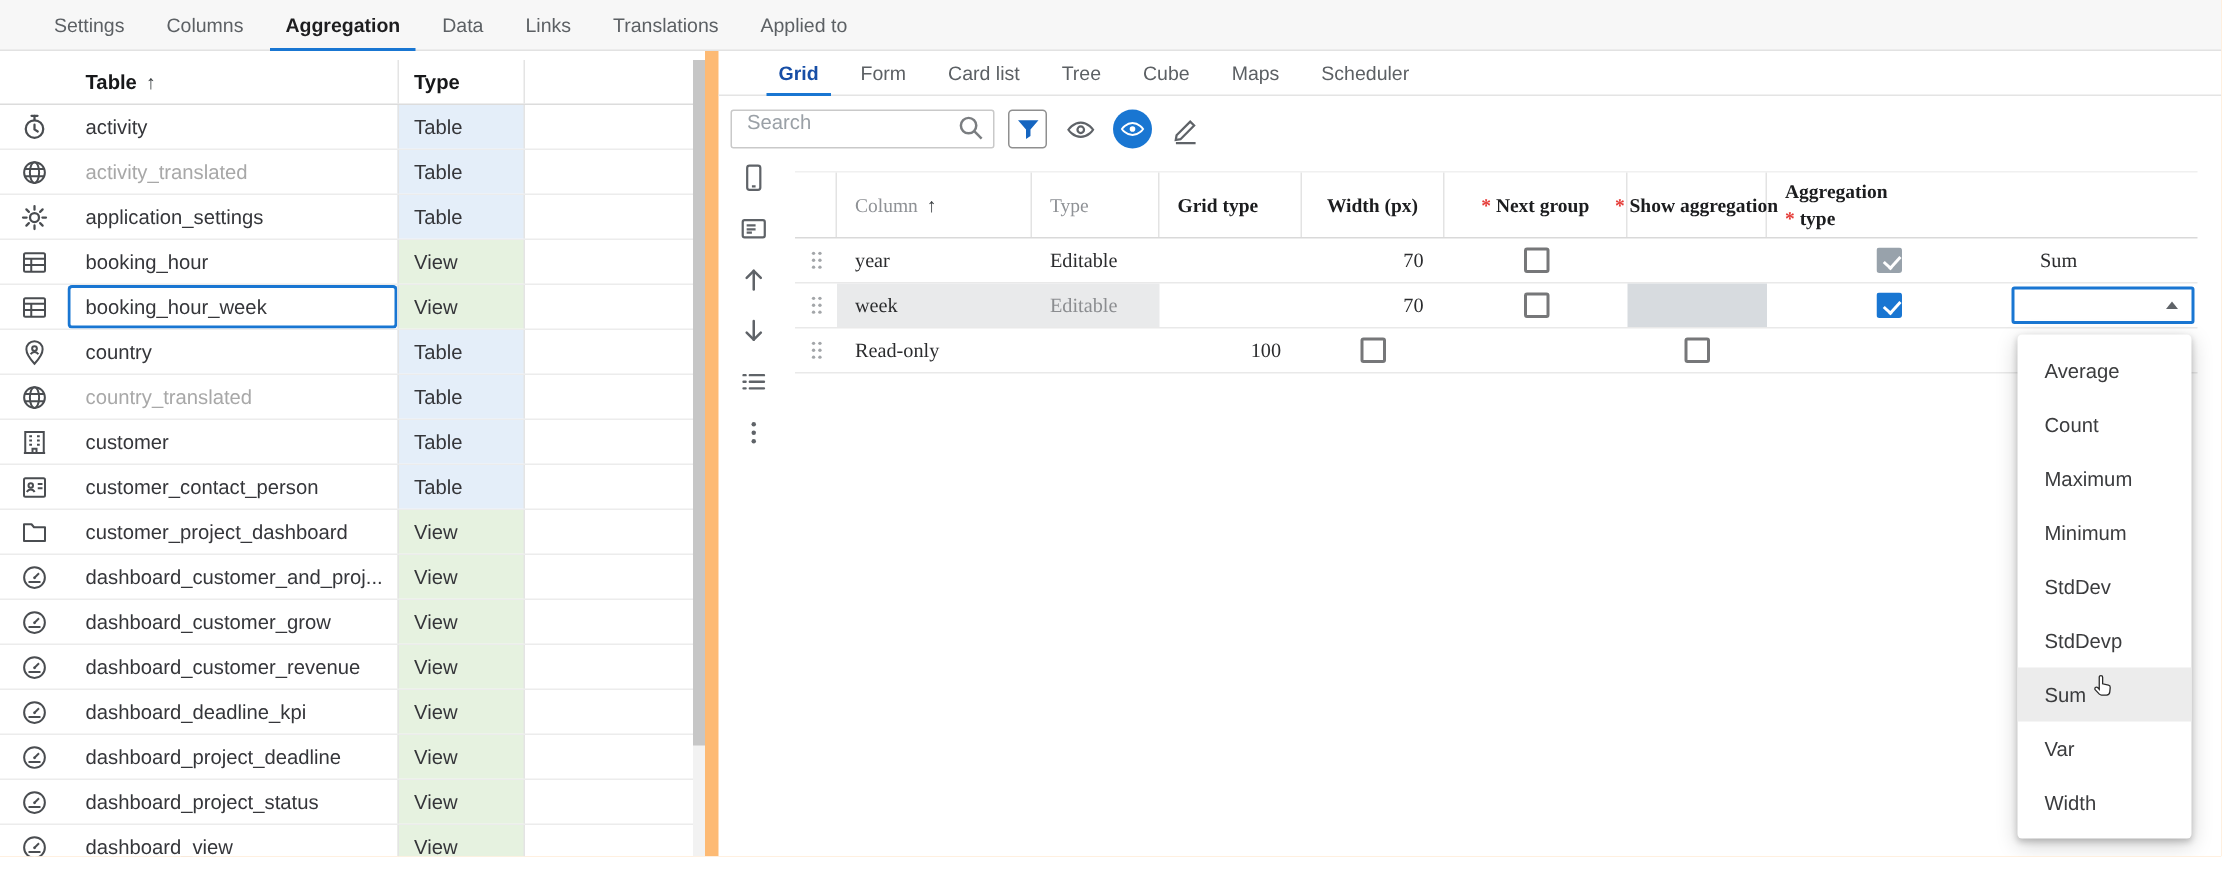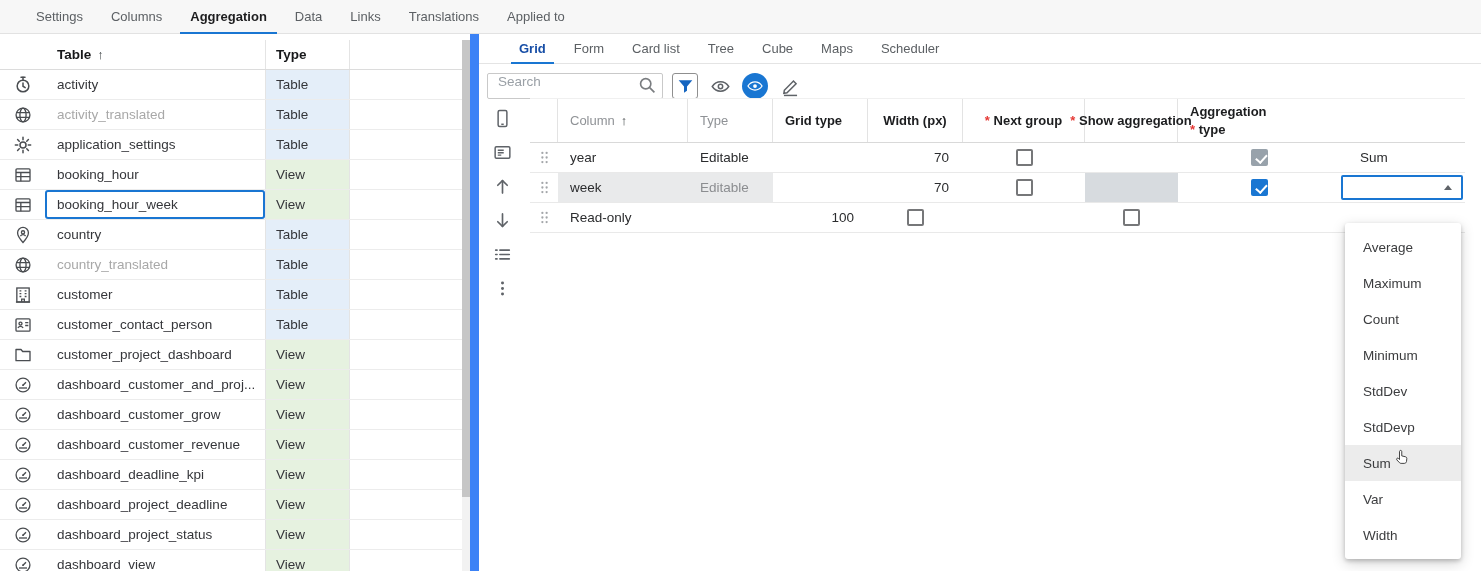--- a/index.html
+++ b/index.html
@@ -1,21 +1,21 @@
 <!DOCTYPE html>
 <html style="--accent: #1976d2; --table-bg: #e4eef9; --view-bg: #e6f2e0; --required: #e53935; --check-gray: #98a2ab; --check-blue: #1976d2;"><head>
 <meta charset="utf-8">
 <style>
   :root{
     --accent:#1976d2; --table-bg:#e4eef9; --view-bg:#e6f2e0;
     --required:#e53935; --check-gray:#98a2ab; --check-blue:#1976d2;
   }
   *{margin:0;padding:0;box-sizing:border-box;}
   body{font-family:"Liberation Sans","DejaVu Sans",sans-serif;color:#202124;background:#fff;}
-  .app{position:relative;width:1481px;height:571px;overflow:hidden;background:#3b82f6;}
+  .app{position:relative;width:1481px;height:571px;overflow:hidden;background:#fdba74;}
 
   
   .top-tabs{position:absolute;top:0;left:0;right:0;height:34px;background:#f7f7f7;border-bottom:1px solid #e2e2e2;display:flex;padding-left:22px;}
   .top-tab{position:relative;display:flex;align-items:center;padding:0 14px;font-size:13px;color:#5c6064;cursor:pointer;}
   .top-tab.active{color:#1d1d1f;font-weight:bold;}
   .top-tab.active::after{content:"";position:absolute;left:4px;right:4px;bottom:-1px;height:2px;background:var(--accent);}
 
   
   .left-panel{position:absolute;top:34px;left:0;width:470px;bottom:0;background:#fff;}
   .lp-grid{display:grid;grid-template-columns:45px 220px 85px 1fr;}
@@ -56,21 +56,21 @@
   .tb-btn svg{width:21px;height:21px;display:block;}
   .tb-btn.bordered{border:1px solid #8f8f8f;}
   .tb-btn.circle{border-radius:50%;background:var(--accent);}
   .tb-btn.circle svg{width:18px;height:18px;}
 
   .side-toolbar{position:absolute;top:72px;left:8px;width:30px;display:flex;flex-direction:column;align-items:center;gap:10px;}
   .side-btn{width:24px;height:24px;display:flex;align-items:center;justify-content:center;cursor:pointer;}
   .side-btn svg{width:21px;height:21px;display:block;}
 
   
-  .grid{position:absolute;left:51px;top:64px;width:935px;}
+  .grid{position:absolute;left:51px;top:80px;width:935px;font-family:Liberation Serif, serif;}
   .grid-cols{display:grid;grid-template-columns:28px 130px 85px 95px 95px 122px 93px 162px 125px;}
   .grid-header{height:45px;border-bottom:1px solid #d9d9d9;border-top:1px solid #f0f0f0;}
   .gh{display:flex;flex-direction:column;justify-content:center;padding:0 12px;font-size:13px;border-right:1px solid #e3e3e3;}
   .gh:last-child{border-right:none;}
   .gh.h-handle{padding:0;}
   .gh.muted{color:#8f9296;font-weight:normal;}
   .gh.bold{color:#1c1d1f;font-weight:bold;}
   .gh.align-center{align-items:center;text-align:center;}
   .gh .hline{display:block;line-height:1.35;white-space:nowrap;}
   .req::before{content:"* ";color:var(--required);font-weight:bold;}
@@ -642,22 +642,22 @@
               <span class="checkbox"></span>
             </div>
             <div class="gc gc-agg"></div>
           </div>
         </div>
     </div>
   </section>
 
   <div class="dropdown" id="dropdown">
       <div class="dd-option">Average</div>
+      <div class="dd-option">Count</div>
       <div class="dd-option">Maximum</div>
-      <div class="dd-option">Count</div>
       <div class="dd-option">Minimum</div>
       <div class="dd-option">StdDev</div>
       <div class="dd-option">StdDevp</div>
       <div class="dd-option highlighted">Sum</div>
       <div class="dd-option">Var</div>
       <div class="dd-option">Width</div>
     </div>
   <div class="cursor" id="cursor">
       <svg viewBox="0 0 32 32">
         <path d="M12 14.5V5.6c0-1 .8-1.8 1.8-1.8s1.8.8 1.8 1.8v7l6.2 1.5c1.2.3 2 1.4 1.9 2.6l-.5 4.8c-.2 1.8-1.7 3.1-3.5 3.1h-5.2c-.9 0-1.8-.4-2.4-1l-4.3-4.5c-.7-.7-.6-1.9.1-2.5.7-.6 1.7-.6 2.4 0l1.7 1.9z" fill="#ffffff" stroke="#2b2b2b" stroke-width="1.4"></path>

